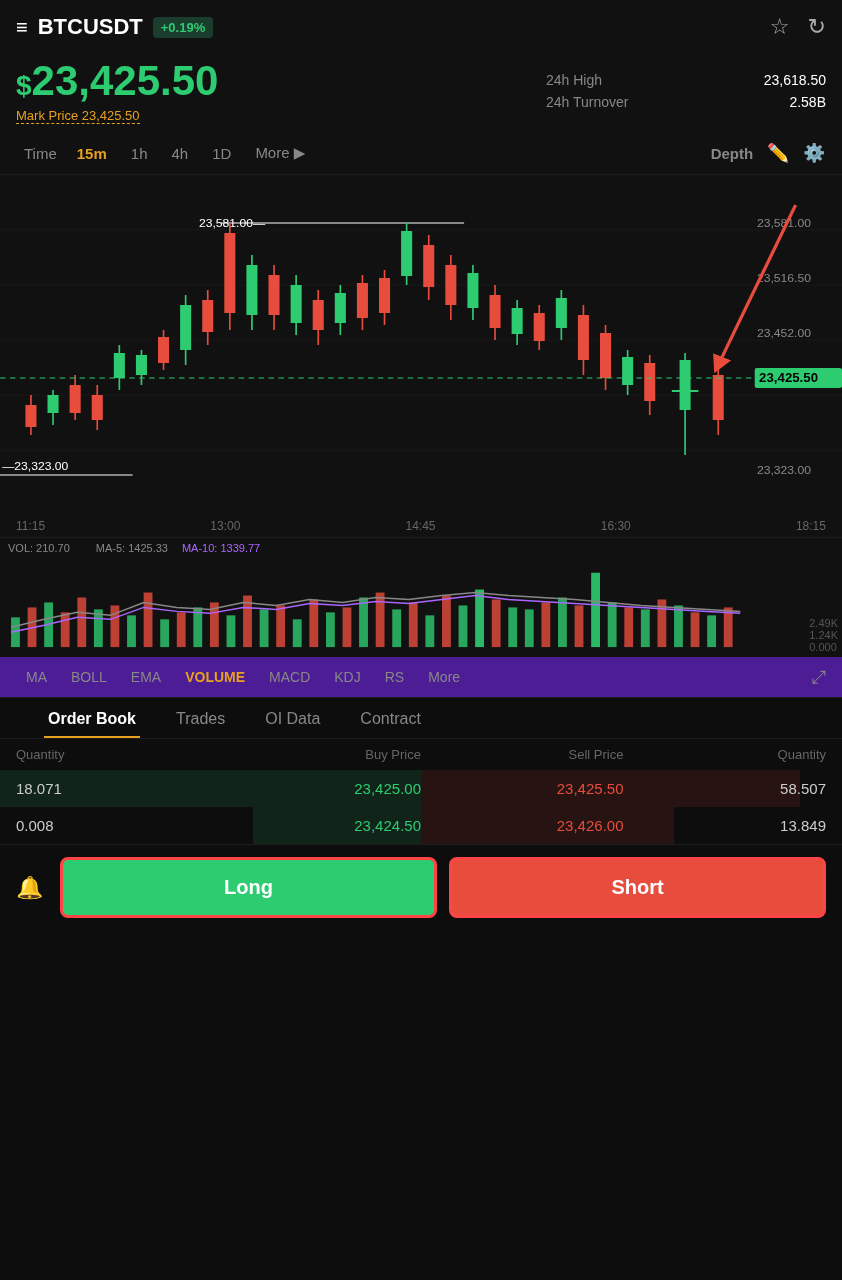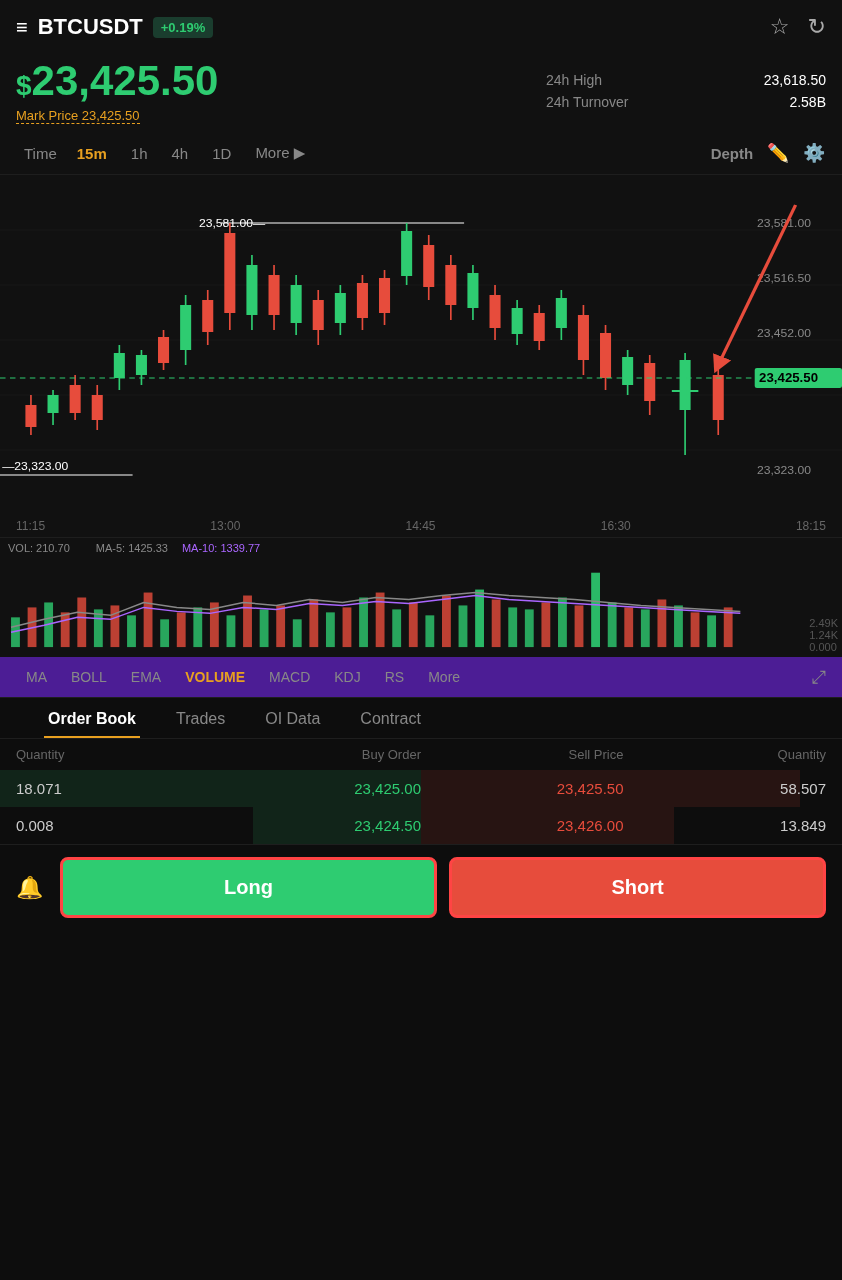--- a/index.html
+++ b/index.html
@@ -593,21 +593,21 @@
 
 <div class="orderbook-tabs">
   <span class="ob-tab active">Order Book</span>
   <span class="ob-tab">Trades</span>
   <span class="ob-tab">OI Data</span>
   <span class="ob-tab">Contract</span>
 </div>
 
 <div class="orderbook-header">
   <span class="ob-col">Quantity</span>
-  <span class="ob-col">Buy Order</span>
+  <span class="ob-col">Buy Price</span>
   <span class="ob-col">Sell Price</span>
   <span class="ob-col">Quantity</span>
 </div>
 
 <div class="orderbook-row">
   <div class="ob-row-bg-buy" style="width:65%;"></div>
   <div class="ob-row-bg-sell" style="width:45%;"></div>
   <span class="ob-qty">18.071</span>
   <span class="ob-buy-price">23,425.00</span>
   <span class="ob-sell-price">23,425.50</span>

